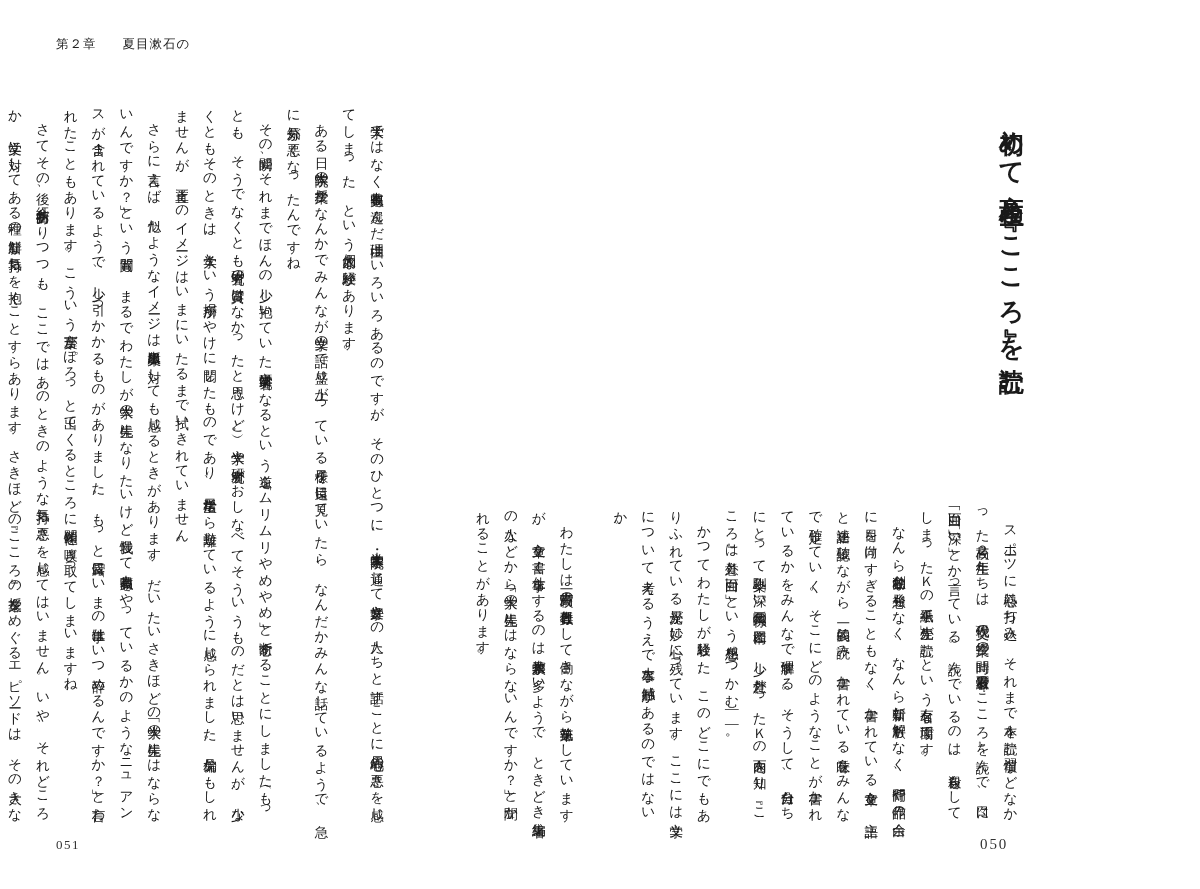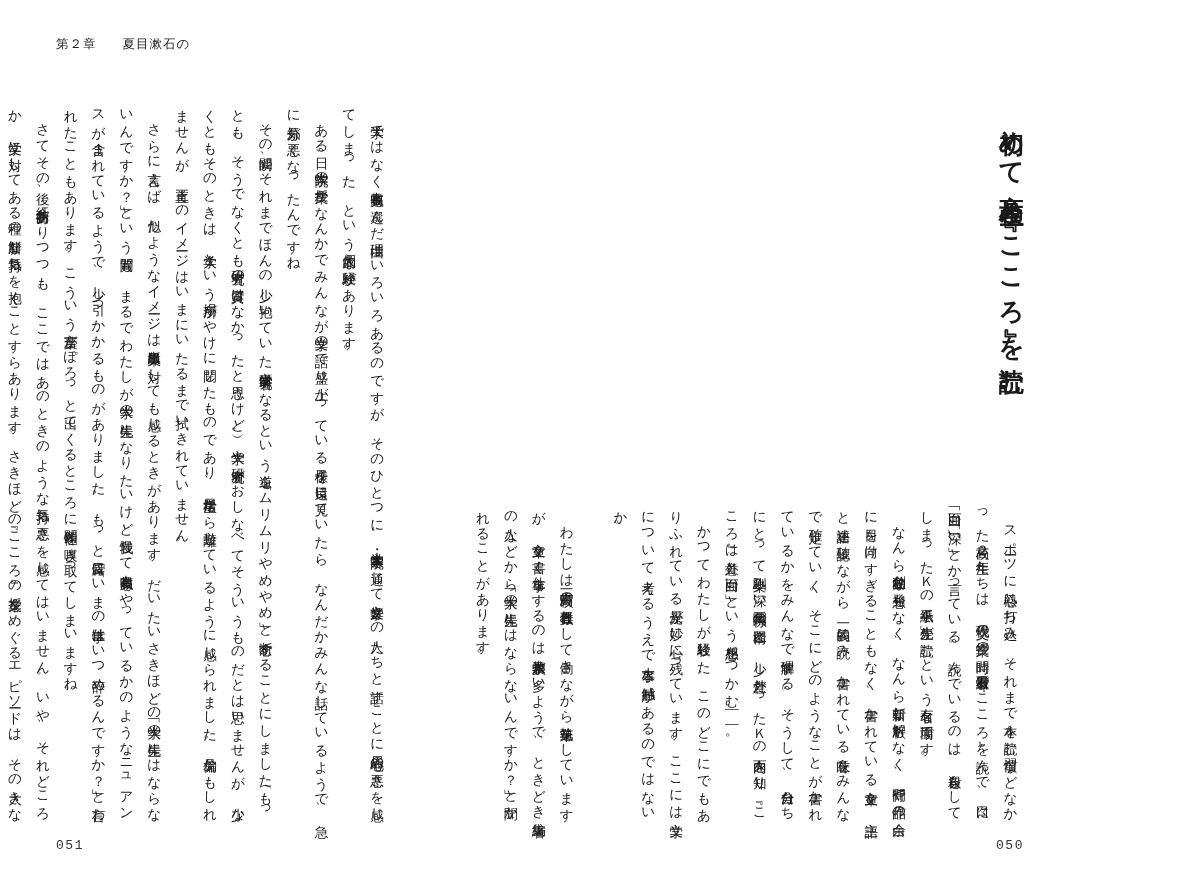--- a/index.html
+++ b/index.html
@@ -27,30 +27,30 @@
     gap: 26px;
     white-space: nowrap;
   }
   .folio-left {
     position: absolute;
     left: 56px;
     bottom: 36px;
     font-size: 13px;
     letter-spacing: 0.12em;
     color: #333;
-    font-family: Liberation Mono, monospace;
+    font-family: Liberation Serif, serif;
   }
   .folio-right {
     position: absolute;
-    right: 56px;
+    right: 72px;
     bottom: 36px;
-    font-size: 13px;
+    font-size: 15px;
     letter-spacing: 0.12em;
     color: #333;
-    font-family: Liberation Mono, monospace;
+    font-family: Liberation Serif, serif;
   }
 
   
   .spread {
     position: absolute;
     top: 74px;
     left: 56px;
     right: 56px;
     height: 740px;
     display: flex;

